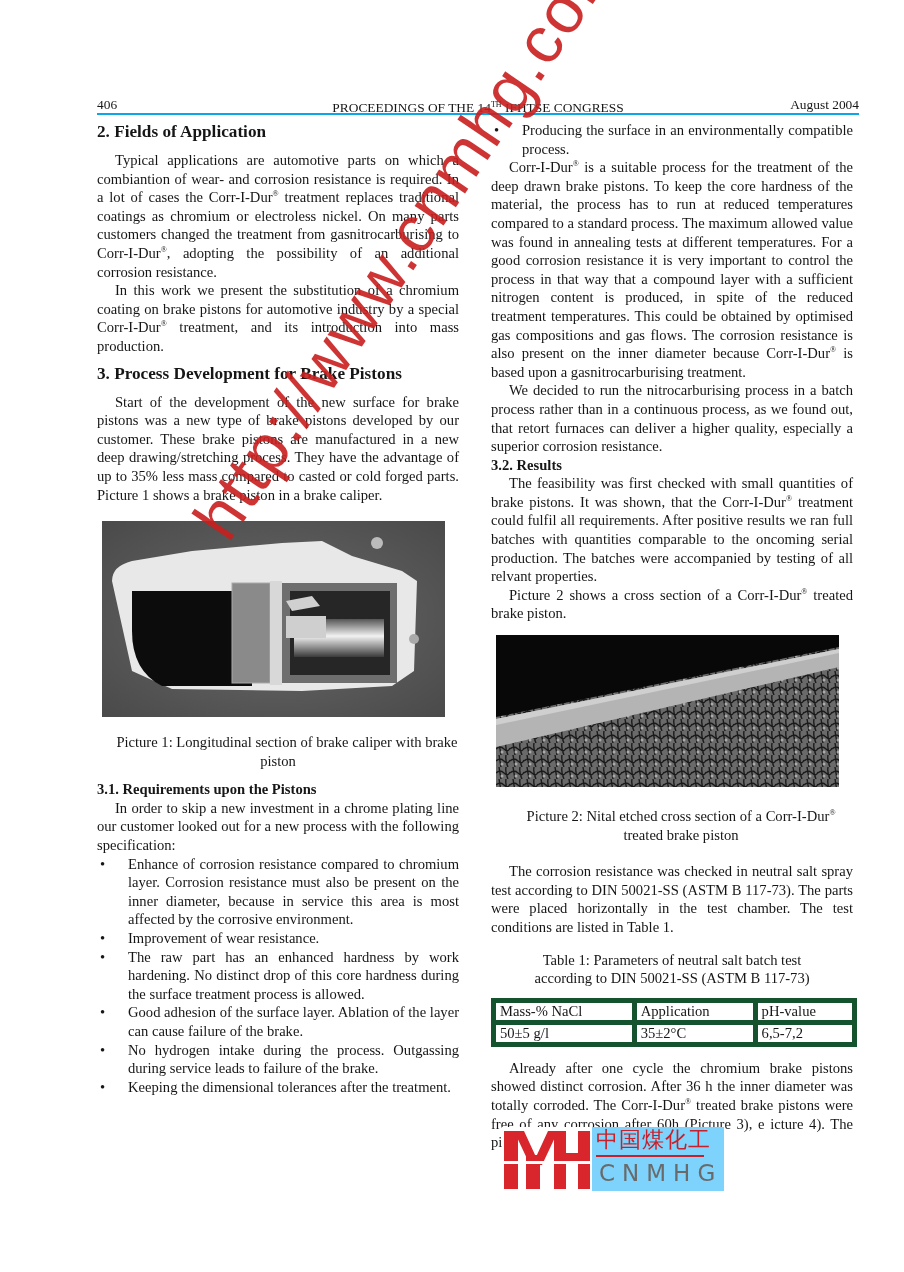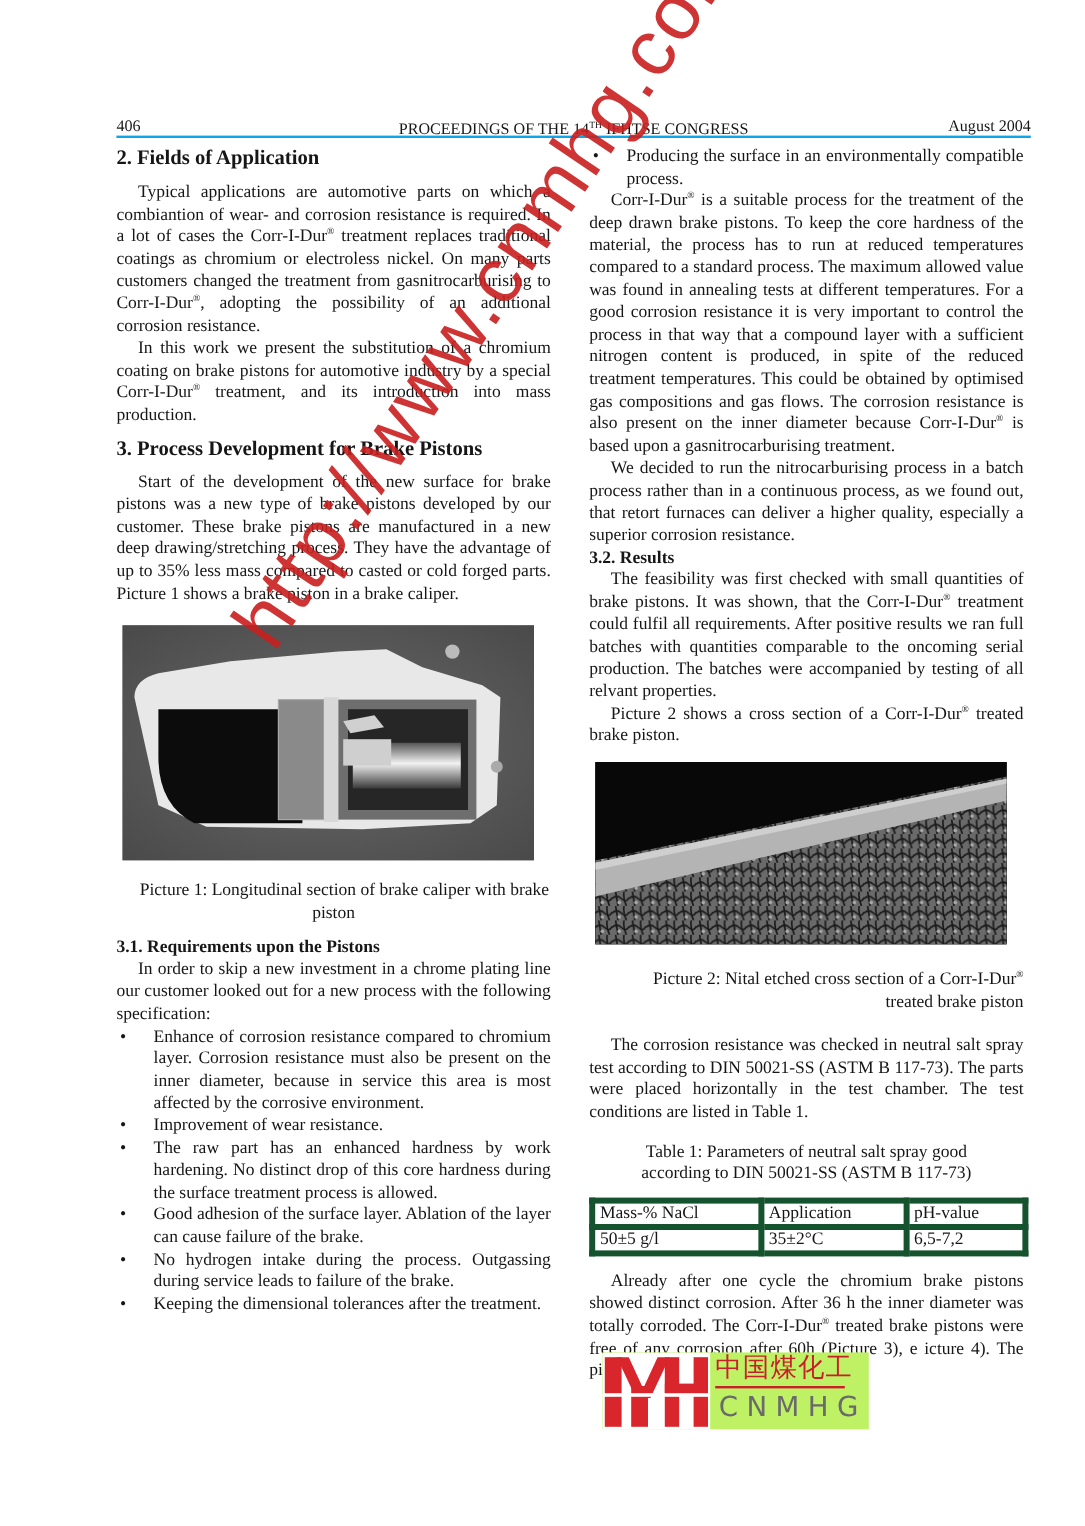--- a/index.html
+++ b/index.html
@@ -24,30 +24,30 @@
     sup.r { font-size: 8px; vertical-align: 6px; line-height: 0; }
 
     ul.bullets { list-style: none; margin: 0; padding: 0; }
     ul.bullets li { position: relative; padding-left: 31px; text-align: justify; }
     ul.bullets li .dot { position: absolute; left: 3px; top: 0; }
 
     .figure { position: relative; }
     .photo1 { width: 343px; height: 196px; margin: 17px 0 0 5px; background: #5d5d5d; position: relative; overflow: hidden; }
     .photo2 { width: 343px; height: 152px; margin: 12px 0 0 5px; background: #111; position: relative; overflow: hidden; }
     .caption { margin-top: 16px; text-indent: 18px; text-align: center; }
-    .caption2 { margin-top: 20px; text-indent: 0; text-align: right; margin-left: 18px; }
+    .caption2 { margin-top: 20px; text-indent: 0; text-align: center; margin-left: 18px; }
 
     table.params { border-collapse: collapse; width: 366px; margin: 10px 0 0 0; font-size: 14.6px; }
     table.params td { border: 5px solid #14532d; padding: 0 4px; line-height: 17px; text-align: left; }
     .tcap { text-align: center; text-indent: 0; margin-top: 14px; }
 
     .watermark { position: absolute; left: 178px; top: 510px; transform: rotate(-56deg); transform-origin: left top;
       color: #c91f1f; font-family: "Liberation Sans", sans-serif; font-size: 66px; letter-spacing: 2px;
       opacity: 0.9; pointer-events: none; white-space: nowrap; }
-    .logo { position: absolute; left: 502px; top: 1127px; width: 222px; height: 64px; background: #bef264; }
+    .logo { position: absolute; left: 502px; top: 1127px; width: 222px; height: 64px; background: #7dd3fc; }
     .logo .mark { position: absolute; left: 0; top: 0; }
     .logo .cn { position: absolute; left: 94px; top: -2px; font-family: "DejaVu Sans", sans-serif; font-size: 22px; color: #c8202a; letter-spacing: 1px; }
     .logo .line { position: absolute; left: 94px; top: 28px; width: 108px; height: 2px; background: #c8202a; }
     .logo .en { position: absolute; left: 97px; top: 33px; font-family: "DejaVu Sans", sans-serif; font-size: 23px; color: #6a6a6a; letter-spacing: 7px; }
   </style>
 </head>
 <body>
 
 <div class="page">
 
@@ -133,21 +133,21 @@
           <polygon points="0,152 0,82 343,12 343,152" fill="url(#grain)"></polygon>
           <polygon points="0,84 343,14 343,32 0,112" fill="#b4b4b4"></polygon>
           <polygon points="0,84 343,14 343,18 0,90" fill="#cfcfcf"></polygon>
         </svg>
       </div>
       <p class="caption2"><span>Picture 2: Nital etched cross section of a Corr-I-Dur</span><sup class="r">®</sup><span> treated brake piston</span></p>
     </div>
 
     <p style="margin-top:18px;">The corrosion resistance was checked in neutral salt spray test according to DIN 50021-SS (ASTM B 117-73). The parts were placed horizontally in the test chamber. The test conditions are listed in Table 1.</p>
 
-    <p class="tcap"><span>Table 1: Parameters of neutral salt spray good</span><br><span>according to DIN 50021-SS (ASTM B 117-73)</span></p>
+    <p class="tcap"><span>Table 1: Parameters of neutral salt batch test</span><br><span>according to DIN 50021-SS (ASTM B 117-73)</span></p>
     <table class="params">
       <tbody>
           <tr>
         <td>Mass-% NaCl</td>
         <td>Application</td>
         <td>pH-value</td>
       </tr>
       <tr>
         <td>50±5 g/l</td>
         <td>35±2°C</td>

